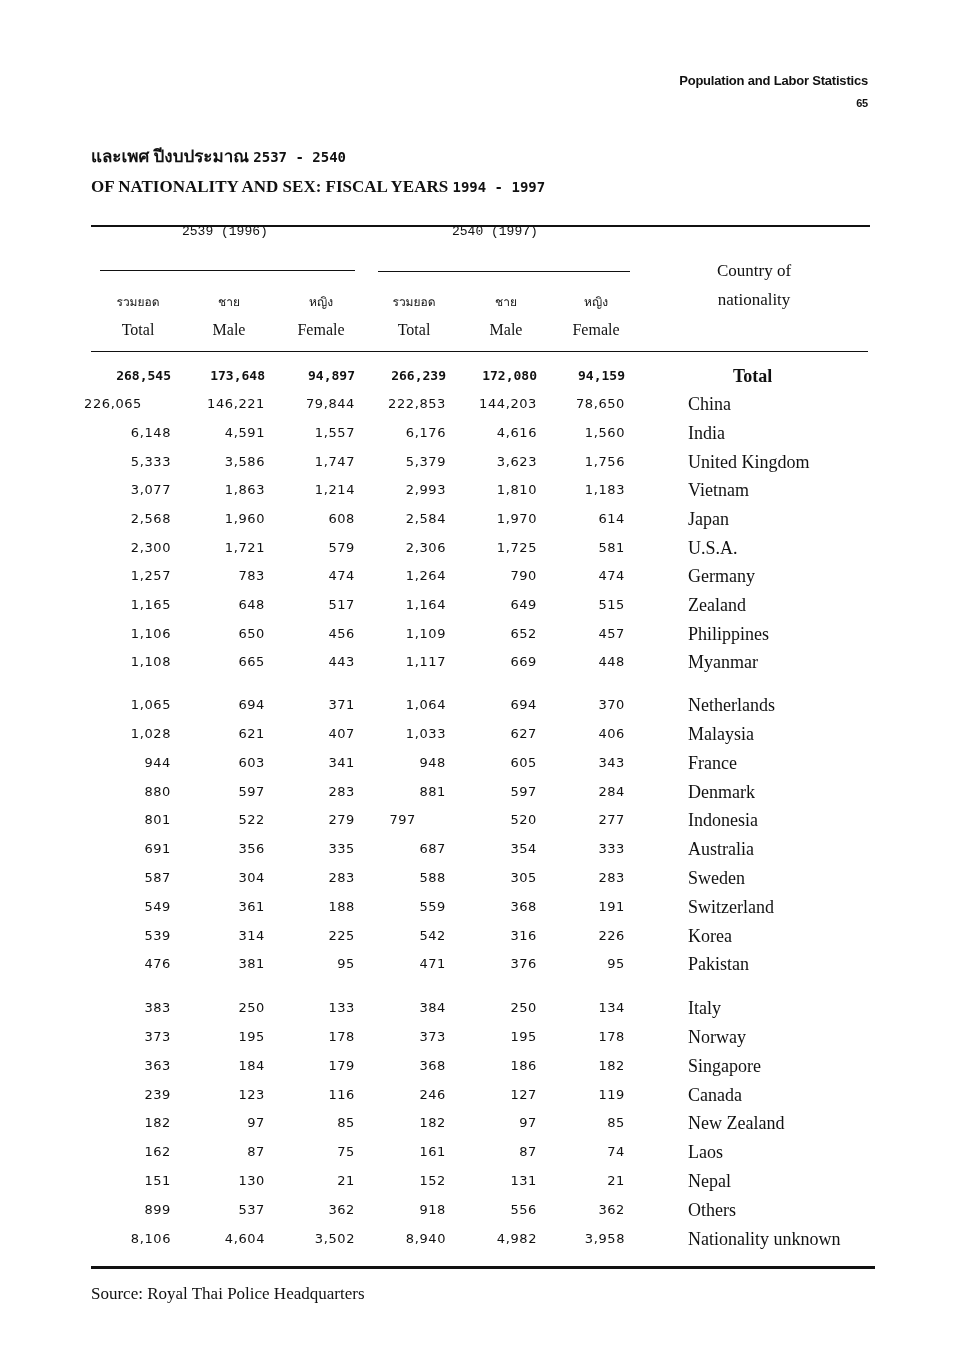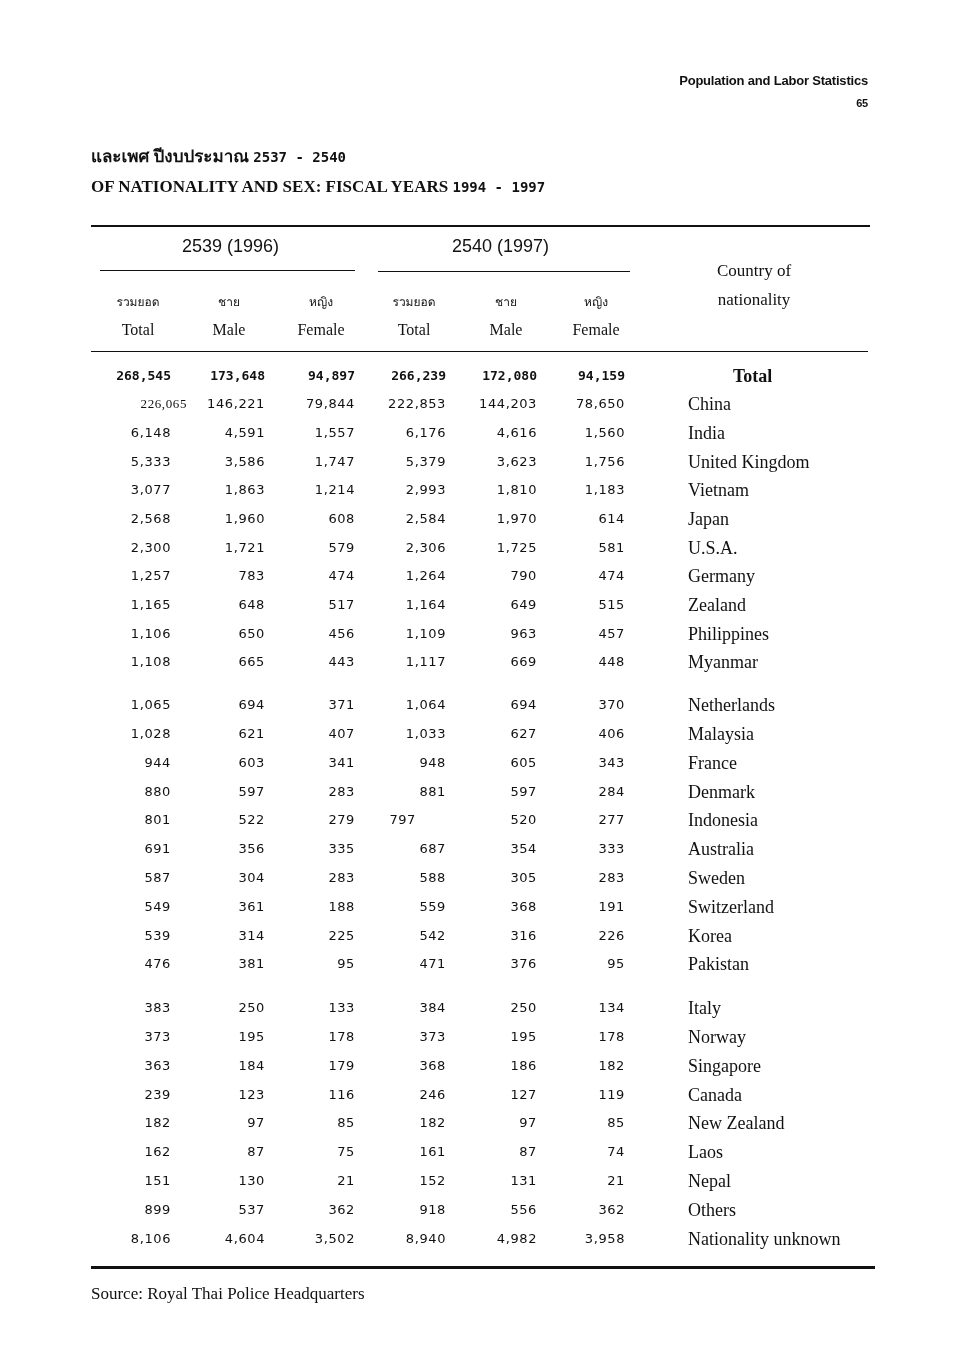--- a/index.html
+++ b/index.html
@@ -7,21 +7,21 @@
   .running-head { position: absolute; right: 98px; top: 70px; text-align: right; font-family: "Liberation Sans", sans-serif; font-weight: bold; font-size: 13px; line-height: 22px; letter-spacing: -0.2px; margin-left: 18px; }
   .running-head .pg { font-size: 11px; }
   .title { position: absolute; left: 91px; top: 142px; font-family: "Liberation Serif", serif; font-weight: bold; font-size: 17px; line-height: 30px; }
   .title .num { font-family: "DejaVu Sans Mono", monospace; font-size: 14px; }
   .rule { position: absolute; background: #111; }
   .rule.top { left: 91px; width: 779px; top: 225px; height: 2px; }
   .rule.head { left: 91px; width: 777px; top: 351px; height: 1px; }
   .rule.bottom { left: 91px; width: 784px; top: 1266px; height: 3px; }
   .rule.span1 { left: 100px; width: 255px; top: 270px; height: 1px; }
   .rule.span2 { left: 378px; width: 252px; top: 271px; height: 1px; }
-  .year { position: absolute; top: 236px; font-family: Liberation Sans, sans-serif; font-size: 18px; }
+  .year { position: absolute; top: 224px; font-family: Liberation Mono, monospace; font-size: 13px; }
   .colhead { position: absolute; top: 288px; width: 80px; text-align: center; font-size: 16px; line-height: 28px; }
   .colhead .th { font-family: "DejaVu Sans", sans-serif; font-size: 12px; display: block; }
   .country-head { position: absolute; left: 695px; top: 256px; width: 118px; text-align: center; font-size: 17px; line-height: 29px; }
   .row { position: absolute; left: 0; width: 966px; height: 28px; }
   .cell { position: absolute; top: 0; text-align: right; font-family: "DejaVu Sans", sans-serif; font-size: 13px; letter-spacing: 0.6px; line-height: 28px; }
   .row.total .cell { font-family: "DejaVu Sans Mono", monospace; font-weight: bold; letter-spacing: 0; }
   .country { position: absolute; top: 0; left: 688px; font-family: "Liberation Serif", serif; font-size: 18px; line-height: 28px; }
   .row.total .country { font-weight: bold; left: 733px; }
   .source { position: absolute; left: 91px; top: 1284px; font-size: 17px; }
 </style>
@@ -63,21 +63,21 @@
     <div class="row total" style="top: 362px;">
       <div class="cell" style="right: 795px;">268,545</div>
       <div class="cell" style="right: 701px;">173,648</div>
       <div class="cell" style="right: 611px;">94,897</div>
       <div class="cell" style="right: 520px;">266,239</div>
       <div class="cell" style="right: 429px;">172,080</div>
       <div class="cell" style="right: 341px;">94,159</div>
       <div class="country">Total</div>
     </div>
     <div class="row" style="top: 390px;">
-      <div class="cell" style="right: 779px; font-family: Liberation Serif, serif;">226,065</div>
+      <div class="cell" style="right: 824px;">226,065</div>
       <div class="cell" style="right: 701px;">146,221</div>
       <div class="cell" style="right: 611px;">79,844</div>
       <div class="cell" style="right: 520px;">222,853</div>
       <div class="cell" style="right: 429px;">144,203</div>
       <div class="cell" style="right: 341px;">78,650</div>
       <div class="country">China</div>
     </div>
     <div class="row" style="top: 419px;">
       <div class="cell" style="right: 795px;">6,148</div>
       <div class="cell" style="right: 701px;">4,591</div>
@@ -139,21 +139,21 @@
       <div class="cell" style="right: 520px; margin-left: 16px;">1,164</div>
       <div class="cell" style="right: 429px;">649</div>
       <div class="cell" style="right: 341px;">515</div>
       <div class="country">Zealand</div>
     </div>
     <div class="row" style="top: 620px;">
       <div class="cell" style="right: 795px;">1,106</div>
       <div class="cell" style="right: 701px;">650</div>
       <div class="cell" style="right: 611px;">456</div>
       <div class="cell" style="right: 520px;">1,109</div>
-      <div class="cell" style="right: 429px;">963</div>
+      <div class="cell" style="right: 429px;">652</div>
       <div class="cell" style="right: 341px;">457</div>
       <div class="country">Philippines</div>
     </div>
     <div class="row" style="top: 648px;">
       <div class="cell" style="right: 795px;">1,108</div>
       <div class="cell" style="right: 701px;">665</div>
       <div class="cell" style="right: 611px;">443</div>
       <div class="cell" style="right: 520px;">1,117</div>
       <div class="cell" style="right: 429px;">669</div>
       <div class="cell" style="right: 341px;">448</div>

